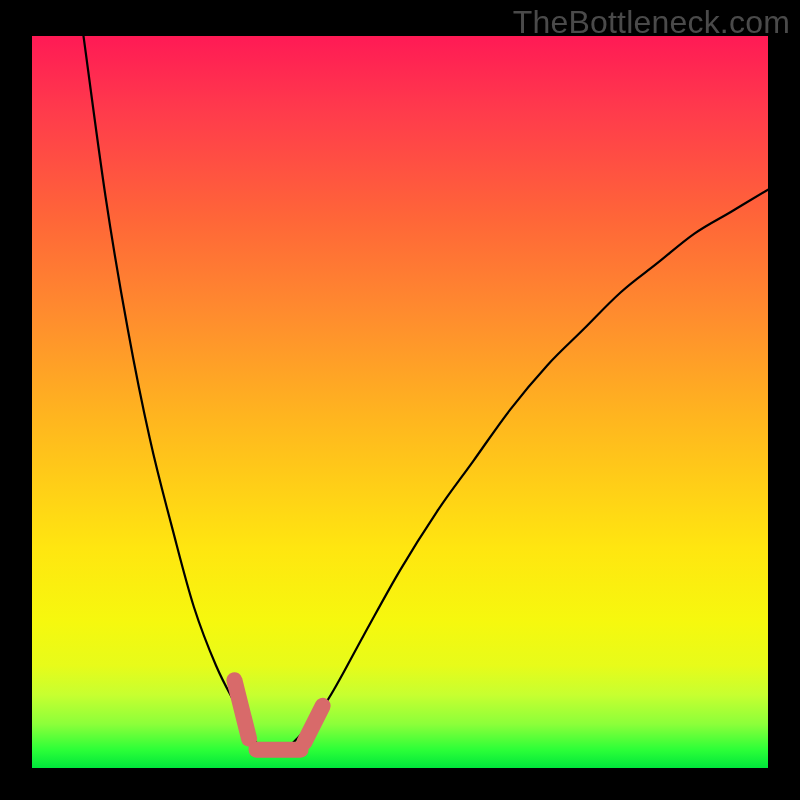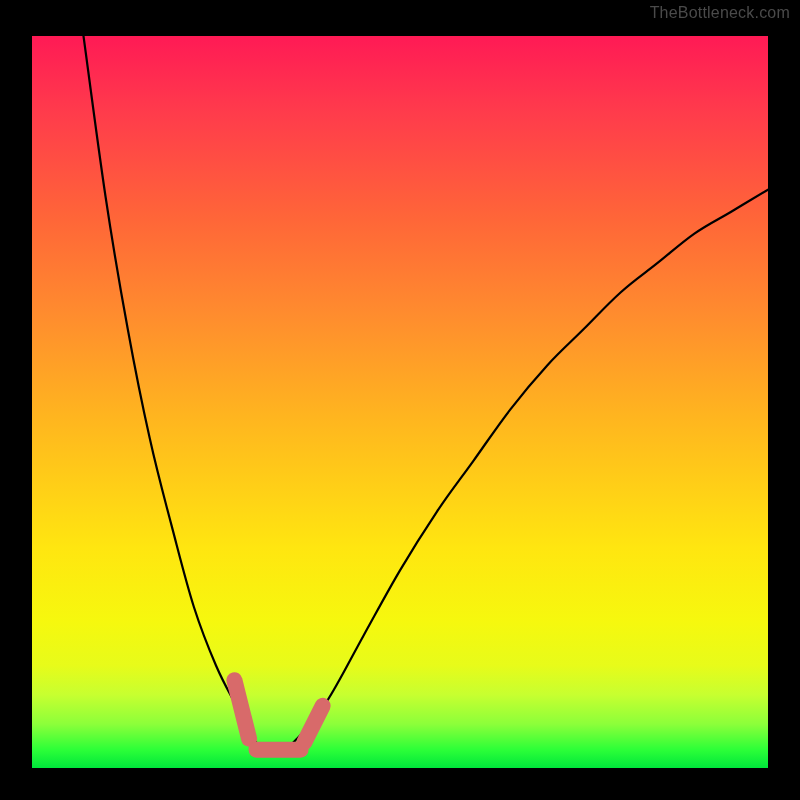--- a/index.html
+++ b/index.html
@@ -15,21 +15,21 @@
     position: relative;
     width: 800px;
     height: 800px;
     background: #000;
   }
   .watermark {
     position: absolute;
     top: 4px;
     right: 10px;
     color: #4a4a4a;
-    font-size: 16px;
+    font-size: 32px;
     font-weight: 400;
     letter-spacing: 0.2px;
     z-index: 10;
   }
   .plot-area {
     position: absolute;
     left: 32px;
     top: 36px;
     width: 736px;
     height: 732px;

